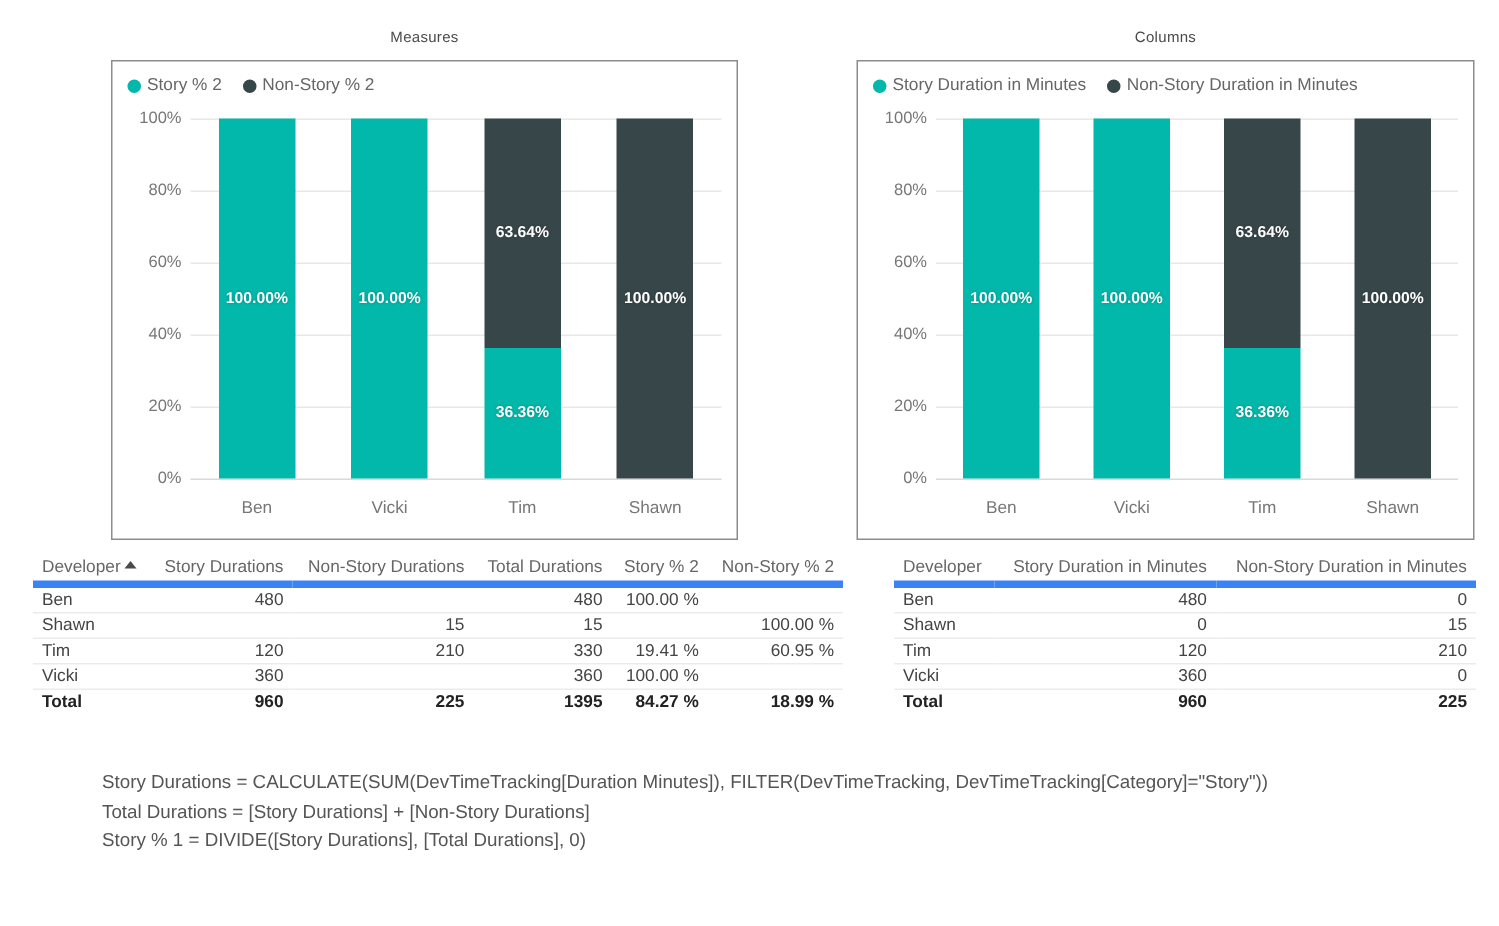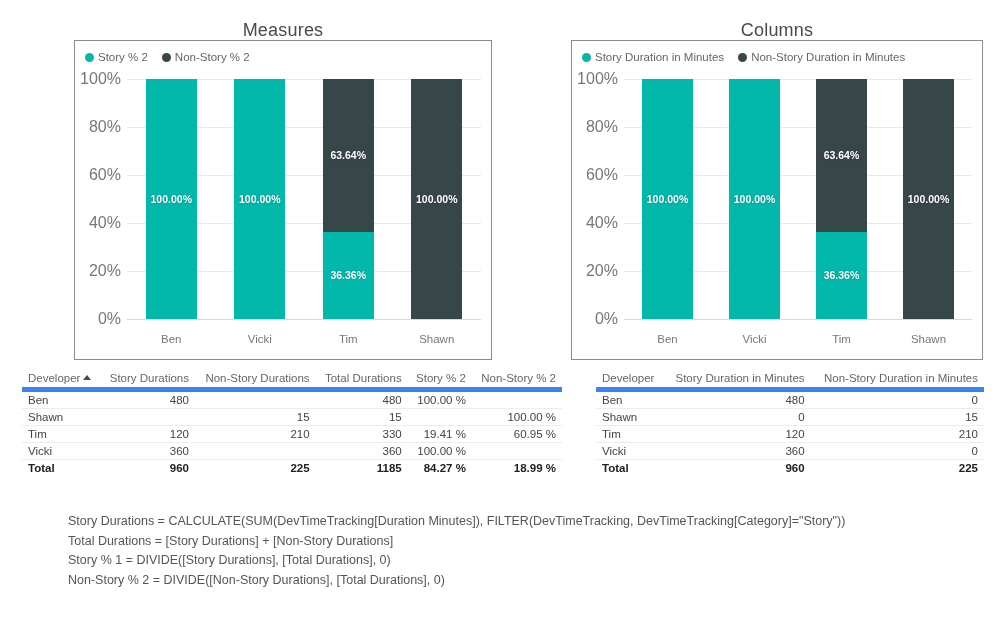--- a/index.html
+++ b/index.html
@@ -10,21 +10,21 @@
     font-family: "Liberation Sans", sans-serif;
     color: #333333;
     overflow: hidden;
   }
   .page { position: relative; width: 999px; height: 617px; }
 
   
   .chart-title {
     position: absolute;
     text-align: center;
-    font-size: 18px;
+    font-size: 10px;
     color: #4a4a4a;
     letter-spacing: .2px;
   }
   .chart-box {
     position: absolute;
     border: 1px solid #8c8c8c;
     background: #ffffff;
   }
   .legend {
     position: absolute;
@@ -33,21 +33,21 @@
     font-size: 11.5px; color: #666666;
     white-space: nowrap;
   }
   .legend-item { display: flex; align-items: center; gap: 4px; }
   .legend-dot { width: 9px; height: 9px; border-radius: 50%; display: inline-block; flex: 0 0 auto; }
 
   .plot { position: absolute; left: 0; right: 0; }
   .ylabels { position: absolute; top: 0; bottom: 0; width: 44px; }
   .ytick {
     position: absolute; right: 6px;
-    font-size: 16px; color: #777777;
+    font-size: 11px; color: #777777;
     transform: translateY(-50%);
     white-space: nowrap;
   }
   .gridwrap { position: absolute; top: 0; bottom: 0; }
   .gridline {
     position: absolute; left: 0; right: 0;
     height: 1px; background: #e8e8e8;
   }
   .gridline.base { background: #d9d9d9; }
 
@@ -311,21 +311,21 @@
             <td class="ta-r">360</td>
             <td class="ta-r"></td>
             <td class="ta-r">360</td>
             <td class="ta-r">100.00 %</td>
             <td class="ta-r"></td>
           </tr>
           <tr class="total">
             <td class="ta-l">Total</td>
             <td class="ta-r">960</td>
             <td class="ta-r">225</td>
-            <td class="ta-r">1185</td>
+            <td class="ta-r">1395</td>
             <td class="ta-r">84.27 %</td>
             <td class="ta-r">18.99 %</td>
           </tr>
         </tbody>
       </table>
     </div>
 
   <div class="table-wrap" id="table1" style="left:596px; top:370px; width:388px;">
       <table class="pbi">
         <thead>
@@ -362,16 +362,15 @@
             <td class="ta-r">225</td>
           </tr>
         </tbody>
       </table>
     </div>
 
   <div class="formulas" id="formulas" style="left:68px; top:512px;">
       <div>Story Durations = CALCULATE(SUM(DevTimeTracking[Duration Minutes]), FILTER(DevTimeTracking, DevTimeTracking[Category]="Story"))</div>
       <div>Total Durations = [Story Durations] + [Non-Story Durations]</div>
       <div>Story % 1 = DIVIDE([Story Durations], [Total Durations], 0)</div>
-      <div>Non-Story % 2 = DIVIDE([Non-Story Durations], [Total Durations], 0)</div>
     </div>
 
 </div>
 
 </body></html>

